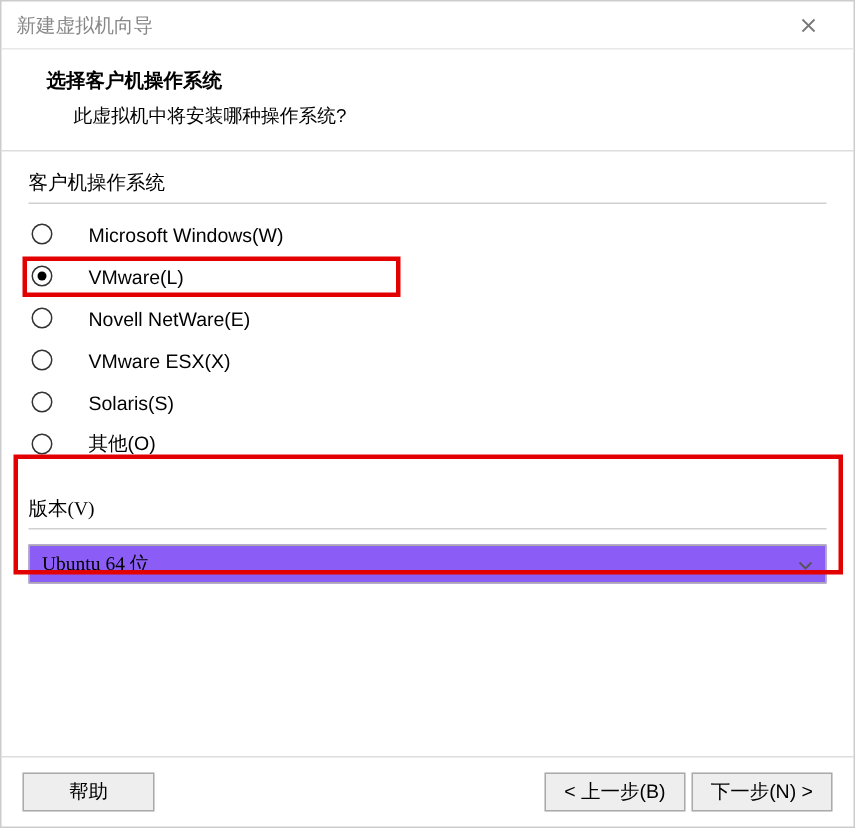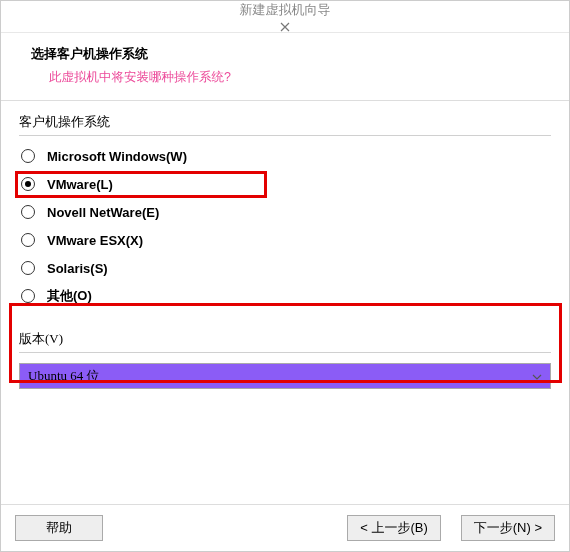--- a/index.html
+++ b/index.html
@@ -19,21 +19,20 @@
       flex-direction: column;
     }
     .titlebar {
       height: 32px;
       display: flex;
       align-items: center;
       padding: 0 10px;
       color: #888;
       font-size: 13px;
       border-bottom: 1px solid #e8e8e8;
-      flex-direction: column;
     }
     .titlebar-title { flex: 1; }
     .close-btn {
       width: 40px;
       height: 100%;
       display: flex;
       align-items: center;
       justify-content: center;
       color: #666;
       cursor: pointer;
@@ -44,21 +43,21 @@
       border-bottom: 1px solid #ddd;
     }
     .header-title {
       font-weight: bold;
       font-size: 13px;
       color: #000000;
       margin-bottom: 6px;
     }
     .header-subtitle {
       font-size: 12.5px;
-      color: #ec4899;
+      color: #000000;
       padding-left: 18px;
     }
     .content {
       flex: 1;
       padding: 12px 18px 10px 18px;
       overflow: hidden;
     }
     .group-label {
       font-size: 13px;
       color: #000;
@@ -71,23 +70,22 @@
     }
     .radio-list {
       display: flex;
       flex-direction: column;
       gap: 8px;
       padding-left: 2px;
     }
     .radio-item {
       display: flex;
       align-items: center;
-      gap: 12px;
+      gap: 24px;
       height: 20px;
-      font-weight: bold;
     }
     .radio-circle {
       width: 14px;
       height: 14px;
       border: 1px solid #333;
       border-radius: 50%;
       display: flex;
       align-items: center;
       justify-content: center;
       flex-shrink: 0;
@@ -140,21 +138,21 @@
     }
     .select-value { flex: 1; }
     .chevron {
       color: #555;
     }
     .footer {
       border-top: 1px solid #ddd;
       padding: 10px 14px;
       display: flex;
       align-items: center;
-      gap: 20px;
+      gap: 4px;
     }
     .footer-spacer { flex: 1; }
     .btn {
       min-width: 88px;
       height: 26px;
       border: 1px solid #aaa;
       background: #eee;
       font-size: 13px;
       cursor: pointer;
       display: flex;

